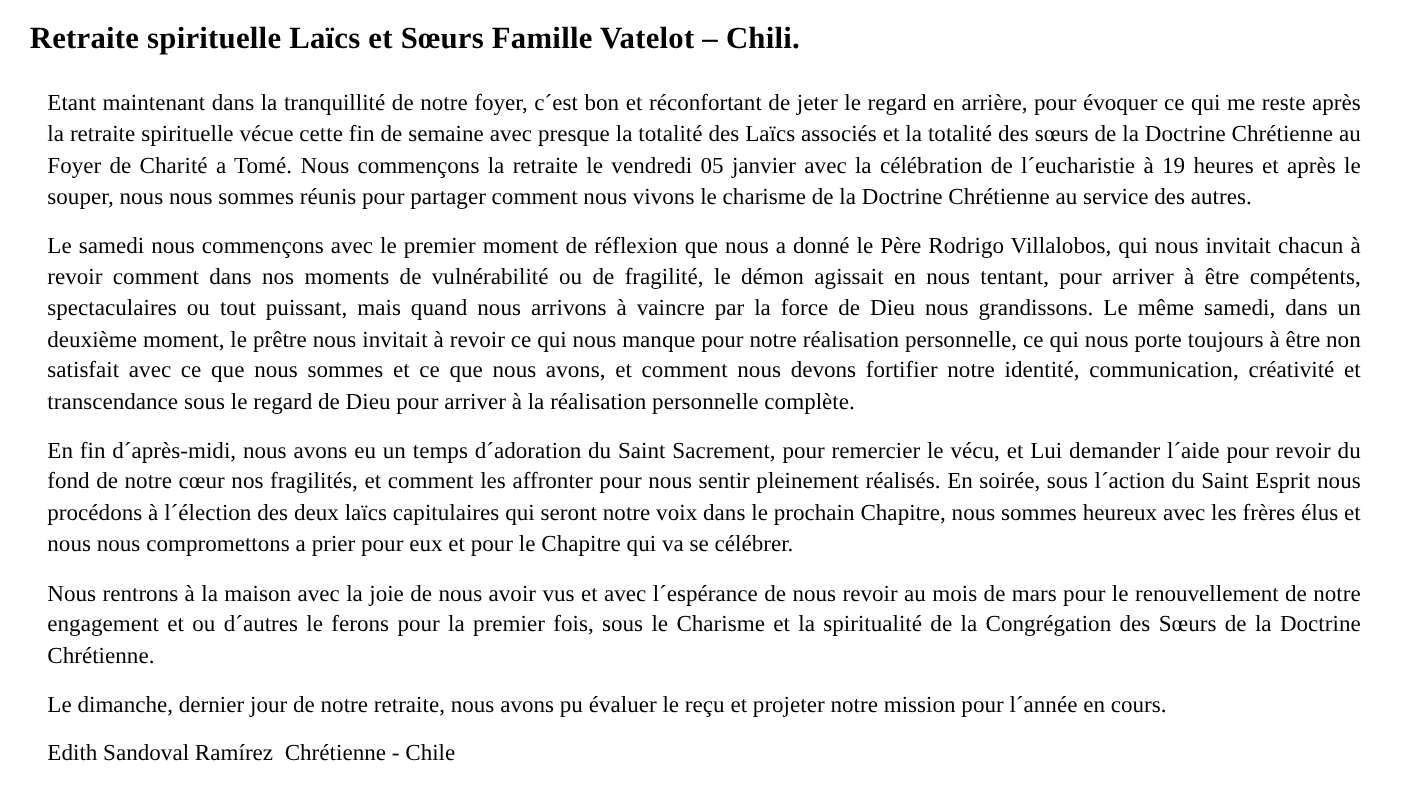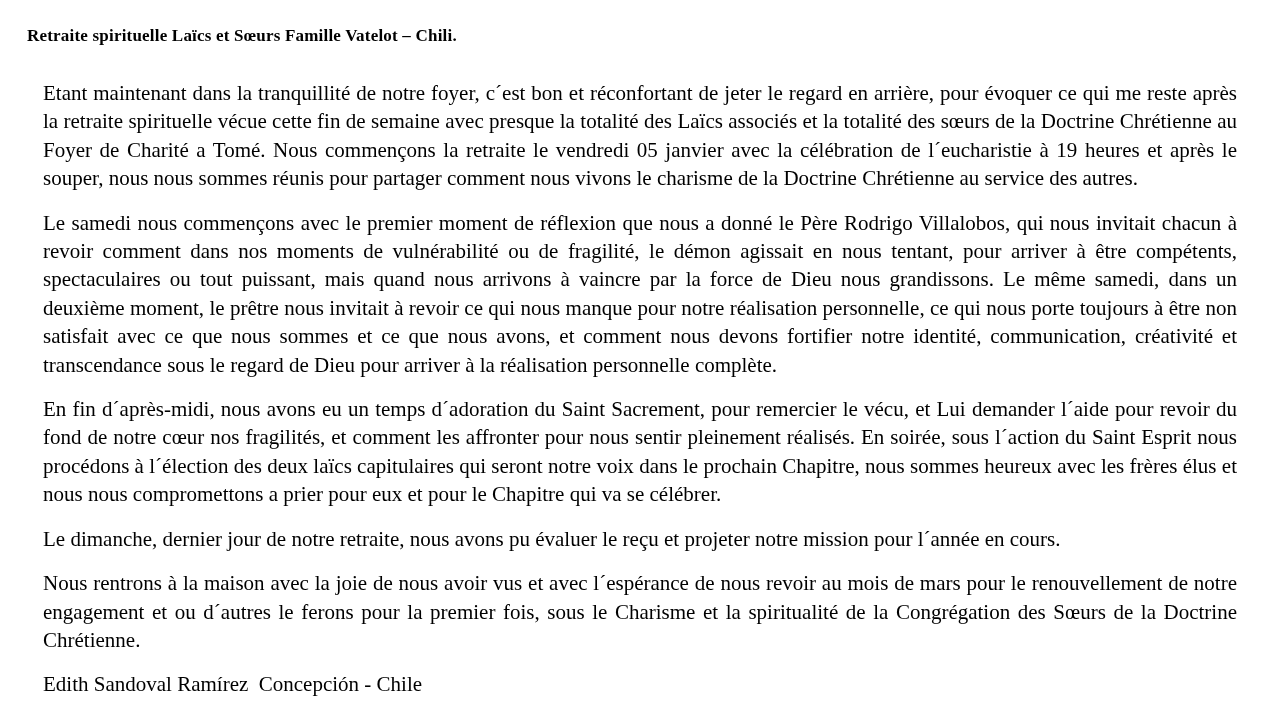--- a/index.html
+++ b/index.html
@@ -16,21 +16,21 @@
   }
   .page {
     box-sizing: border-box;
     width: 1280px;
     height: 720px;
     padding: 22px 27px 8px 27px;
     background: #ffffff;
   }
   .doc-title {
     margin: 0 0 29px 0;
-    font-size: 17px;
+    font-size: 28px;
     line-height: 28px;
     font-weight: bold;
     letter-spacing: 0.2px;
   }
   .doc-body p {
     margin: 16px;
     font-size: 21px;
     line-height: 28.4px;
     text-align: justify;
     text-justify: inter-word;
@@ -47,17 +47,17 @@
 </head>
 <body>
 
 <div class="page">
   <h1 class="doc-title">Retraite spirituelle Laïcs et Sœurs Famille Vatelot – Chili.</h1>
 
   <div class="doc-body">
     <p>Etant maintenant dans la tranquillité de notre foyer, c´est bon et réconfortant de jeter le regard en arrière, pour évoquer ce qui me reste après la retraite spirituelle vécue cette fin de semaine avec presque la totalité des Laïcs associés et la totalité des sœurs de la Doctrine Chrétienne au Foyer de Charité a Tomé. Nous commençons la retraite le vendredi 05 janvier avec la célébration de l´eucharistie à 19 heures et après le souper, nous nous sommes réunis pour partager comment nous vivons le charisme de la Doctrine Chrétienne au service des autres.</p>
     <p>Le samedi nous commençons avec le premier moment de réflexion que nous a donné le Père Rodrigo Villalobos, qui nous invitait chacun à revoir comment dans nos moments de vulnérabilité ou de fragilité, le démon agissait en nous tentant, pour arriver à être compétents, spectaculaires ou tout puissant, mais quand nous arrivons à vaincre par la force de Dieu nous grandissons. Le même samedi, dans un deuxième moment, le prêtre nous invitait à revoir ce qui nous manque pour notre réalisation personnelle, ce qui nous porte toujours à être non satisfait avec ce que nous sommes et ce que nous avons, et comment nous devons fortifier notre identité, communication, créativité et transcendance sous le regard de Dieu pour arriver à la réalisation personnelle complète.</p>
     <p>En fin d´après-midi, nous avons eu un temps d´adoration du Saint Sacrement, pour remercier le vécu, et Lui demander l´aide pour revoir du fond de notre cœur nos fragilités, et comment les affronter pour nous sentir pleinement réalisés. En soirée, sous l´action du Saint Esprit nous procédons à l´élection des deux laïcs capitulaires qui seront notre voix dans le prochain Chapitre, nous sommes heureux avec les frères élus et nous nous compromettons a prier pour eux et pour le Chapitre qui va se célébrer.</p>
+    <p>Nous rentrons à la maison avec la joie de nous avoir vus et avec l´espérance de nous revoir au mois de mars pour le renouvellement de notre engagement et ou d´autres le ferons pour la premier fois, sous le Charisme et la spiritualité de la Congrégation des Sœurs de la Doctrine Chrétienne.</p>
     <p>Le dimanche, dernier jour de notre retraite, nous avons pu évaluer le reçu et projeter notre mission pour l´année en cours.</p>
-    <p>Nous rentrons à la maison avec la joie de nous avoir vus et avec l´espérance de nous revoir au mois de mars pour le renouvellement de notre engagement et ou d´autres le ferons pour la premier fois, sous le Charisme et la spiritualité de la Congrégation des Sœurs de la Doctrine Chrétienne.</p>
-    <p class="signature">Edith Sandoval Ramírez  Concepción - Chile</p>
+    <p class="signature">Edith Sandoval Ramírez  Chrétienne - Chile</p>
   </div>
 </div>
 
 </body></html>

